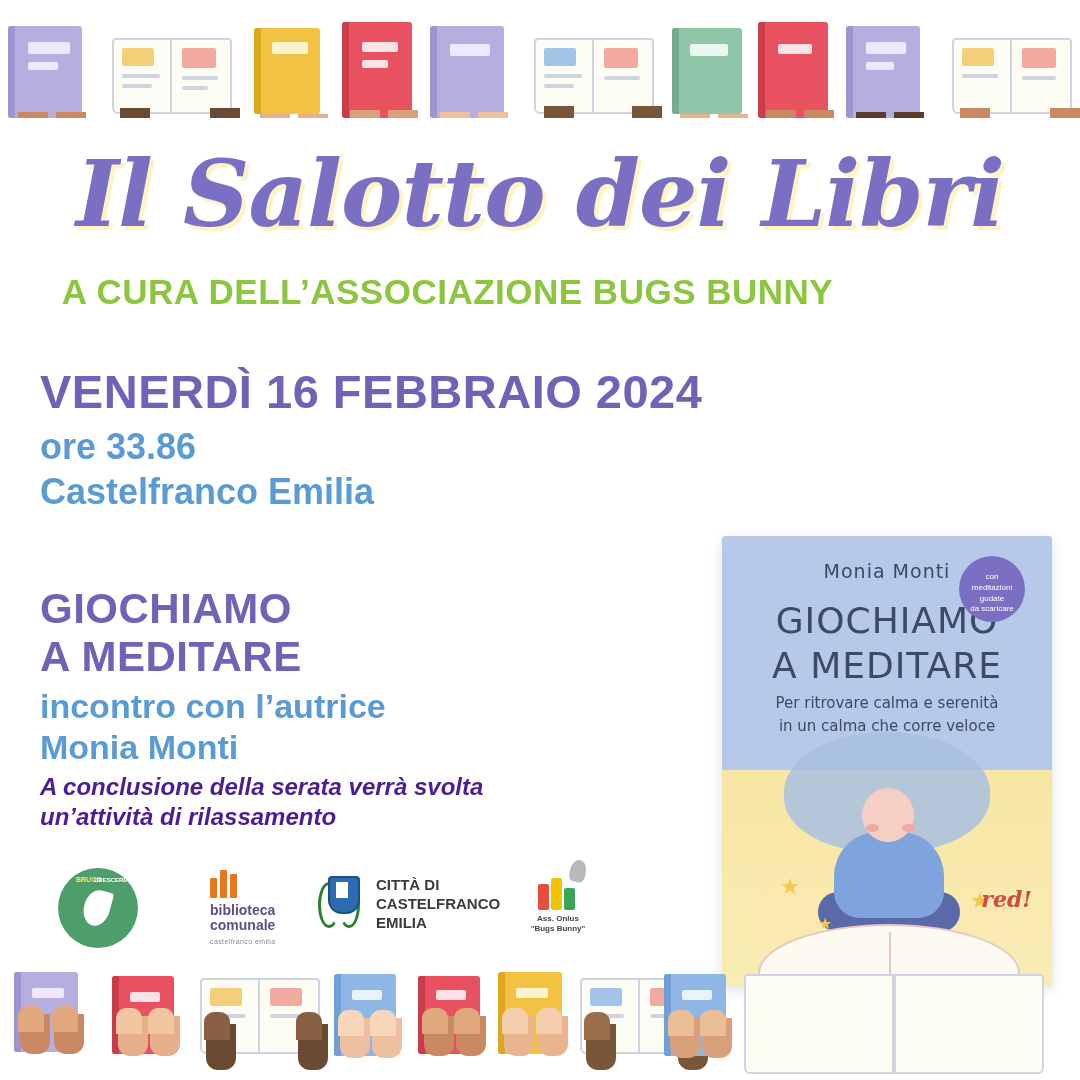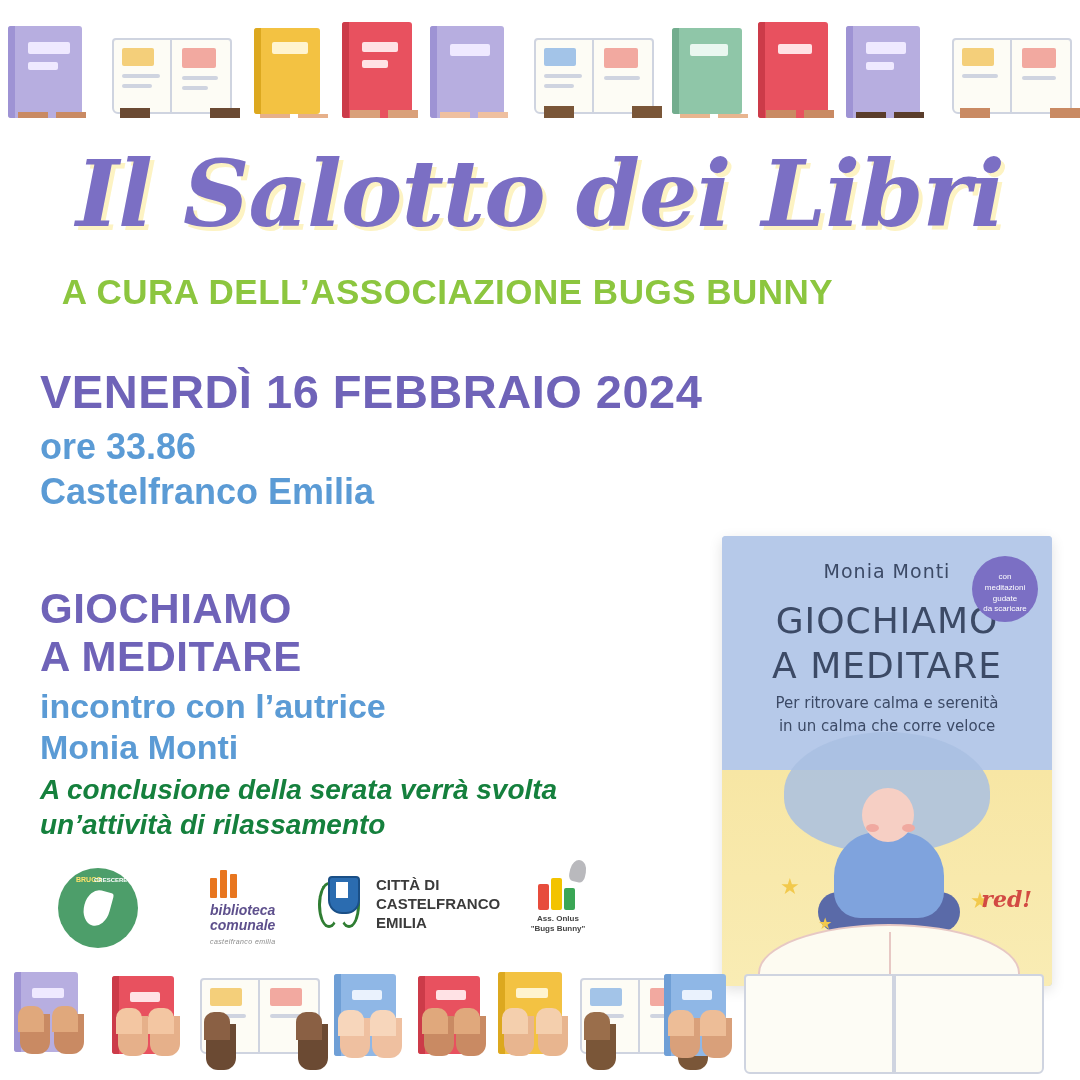--- a/index.html
+++ b/index.html
@@ -159,24 +159,24 @@
     font-size: 34px;
     font-weight: bold;
     color: #5b9bd5;
     line-height: 1.2;
   }
 
   .event-note {
     position: absolute;
     top: 772px;
     left: 40px;
-    font-size: 28px;
+    font-size: 24px;
     font-weight: bold;
     font-style: italic;
-    color: #15803d;
+    color: #4c1d95;
     line-height: 1.25;
   }
 
   
   .logos {
     position: absolute;
     top: 868px;
     left: 58px;
     width: 600px;
     height: 100px;
@@ -205,21 +205,21 @@
     font-weight: bold;
   }
   .logo-bc .txt2 {
     position: absolute;
     left: 36px; top: 9px;
     font-size: 6px;
     color: #ffffff;
     font-weight: bold;
   }
 
-  .logo-bib { width: 96px; font-style: italic; }
+  .logo-bib { width: 96px; }
   .logo-bib .bars {
     display: flex;
     align-items: flex-end;
     gap: 3px;
     height: 30px;
   }
   .logo-bib .bars i {
     display: block;
     width: 7px;
     background: #e8761f;
@@ -349,21 +349,21 @@
     position: absolute;
     top: 156px; left: 0; width: 100%;
     text-align: center;
     font-size: 15px;
     color: #3c4a66;
     line-height: 1.5;
     font-family: "DejaVu Sans", sans-serif;
   }
   .cover .badge {
     position: absolute;
-    right: 14px; top: 20px;
+    right: 27px; top: 20px;
     width: 66px; height: 66px;
     border-radius: 50%;
     background: #7b6fc4;
     color: #fff;
     font-size: 8px;
     line-height: 1.35;
     text-align: center;
     padding-top: 16px;
     box-sizing: border-box;
   }

